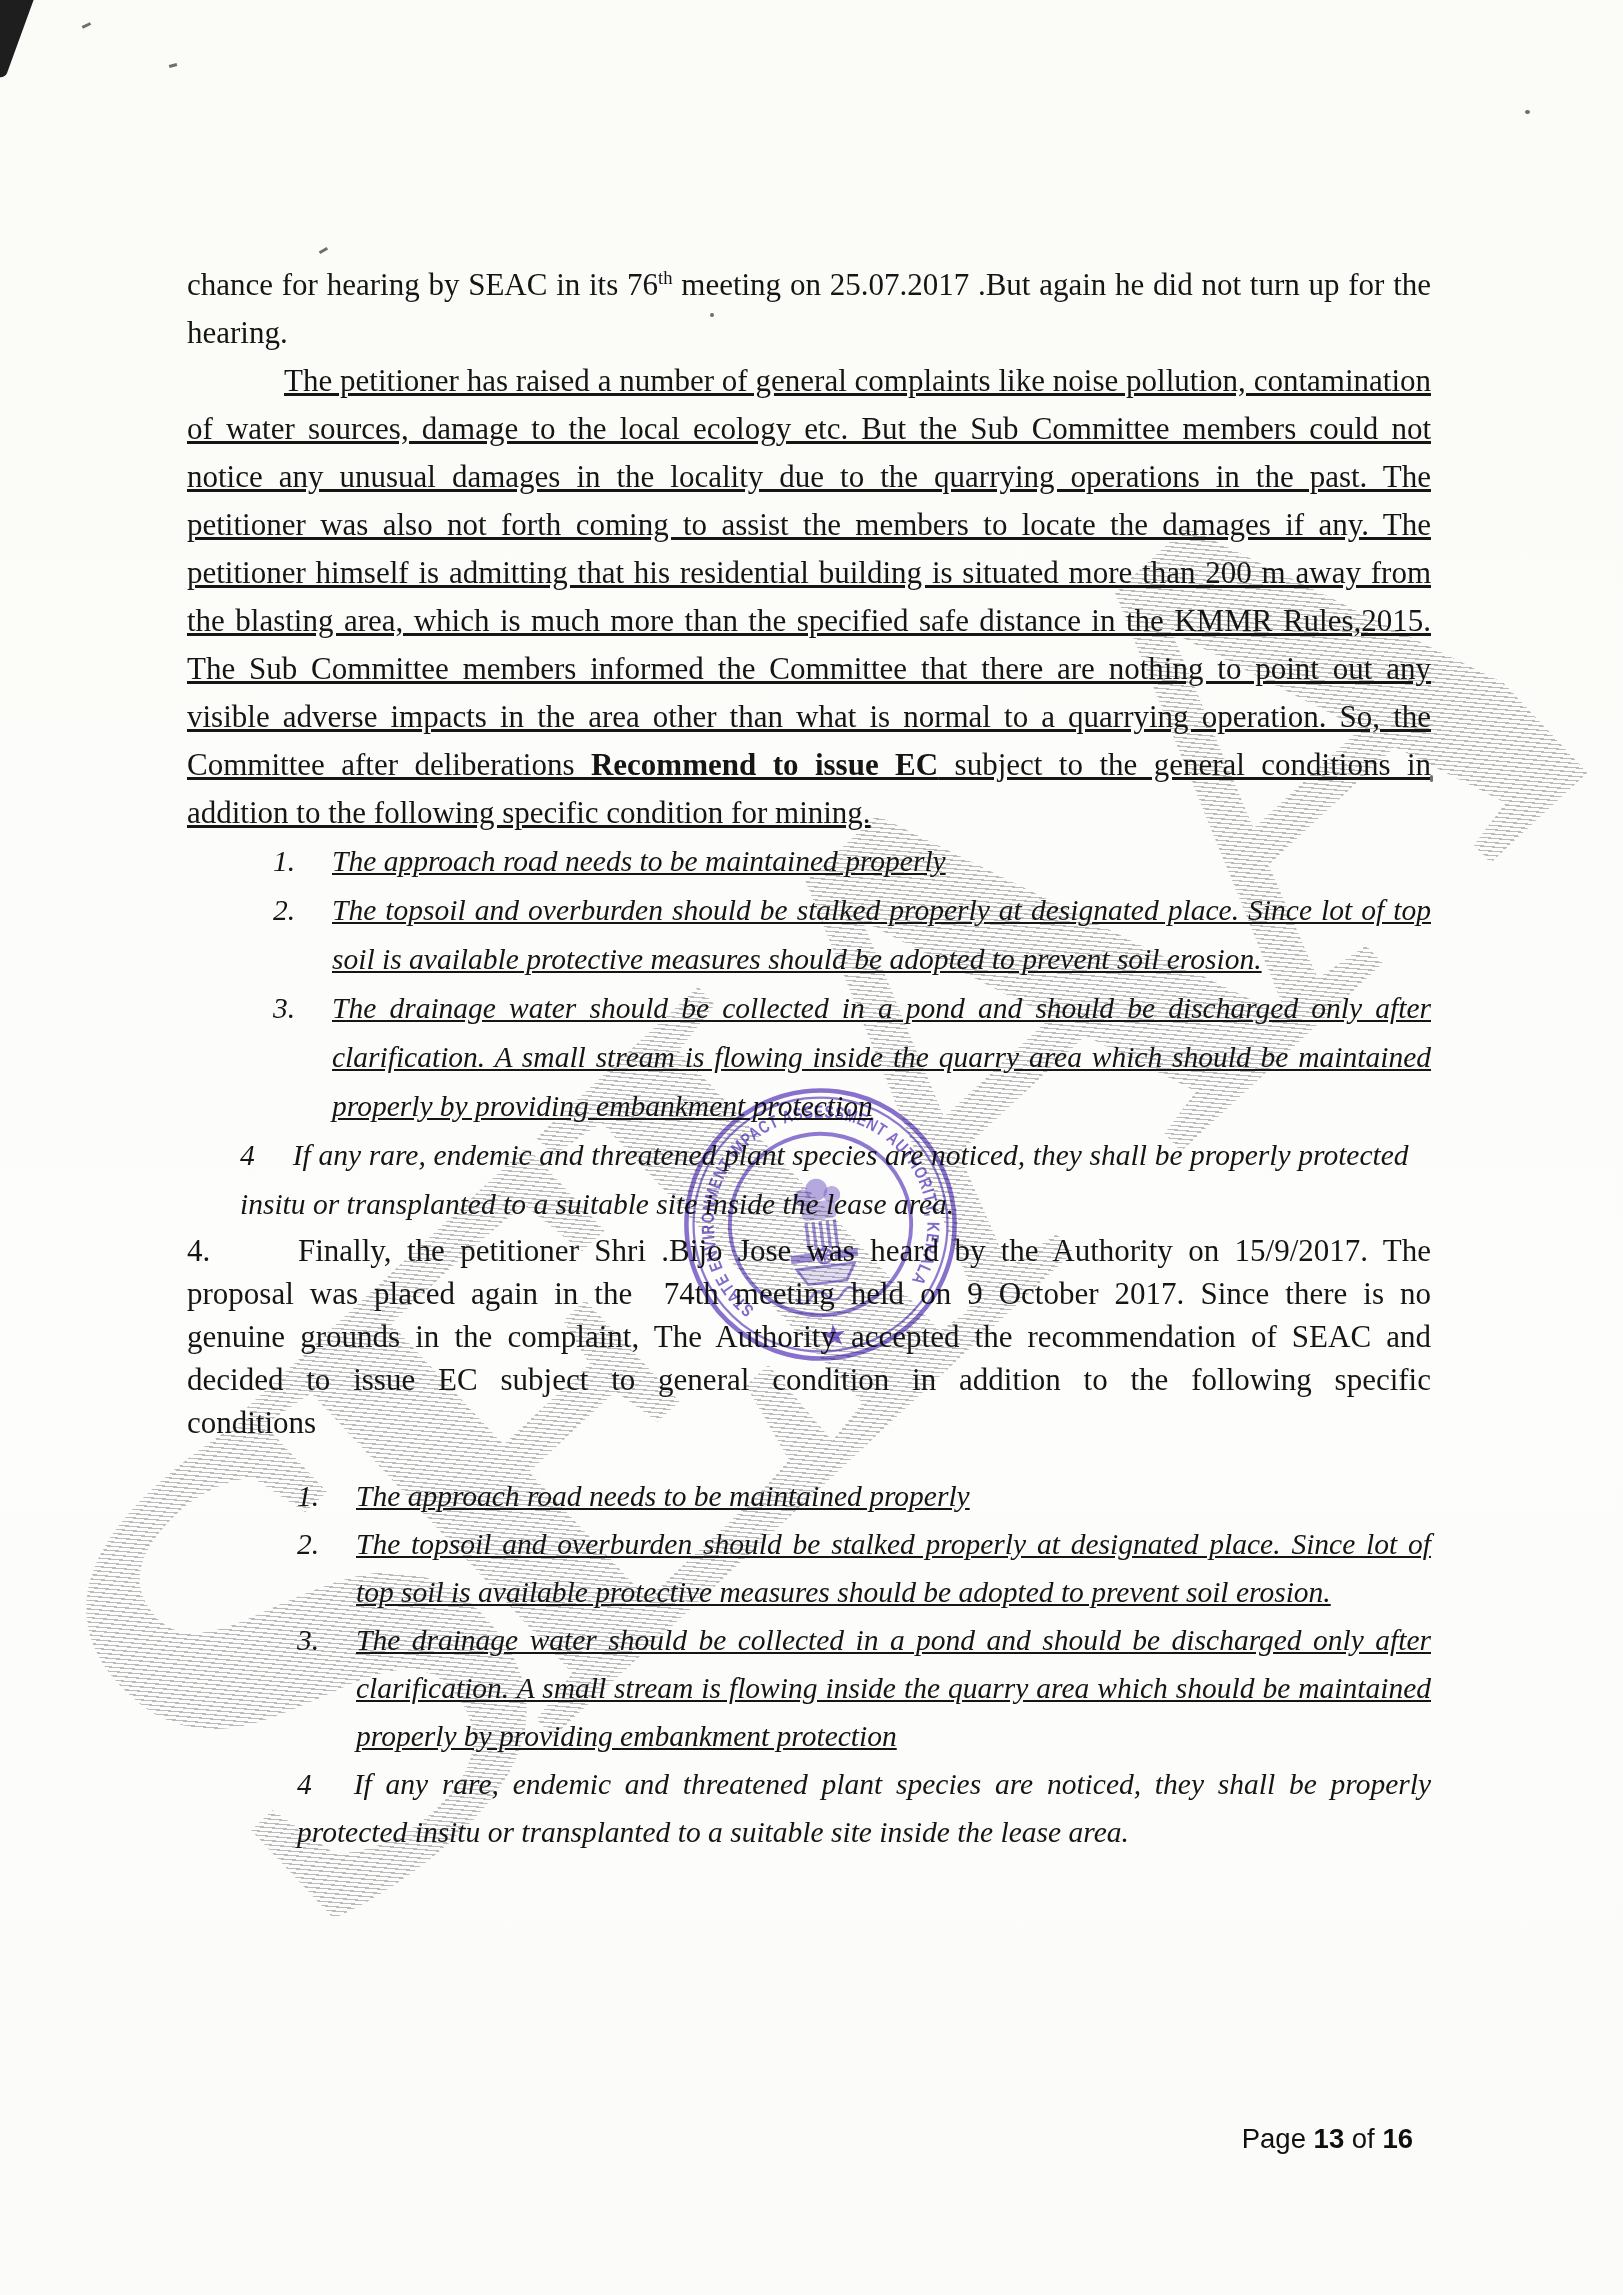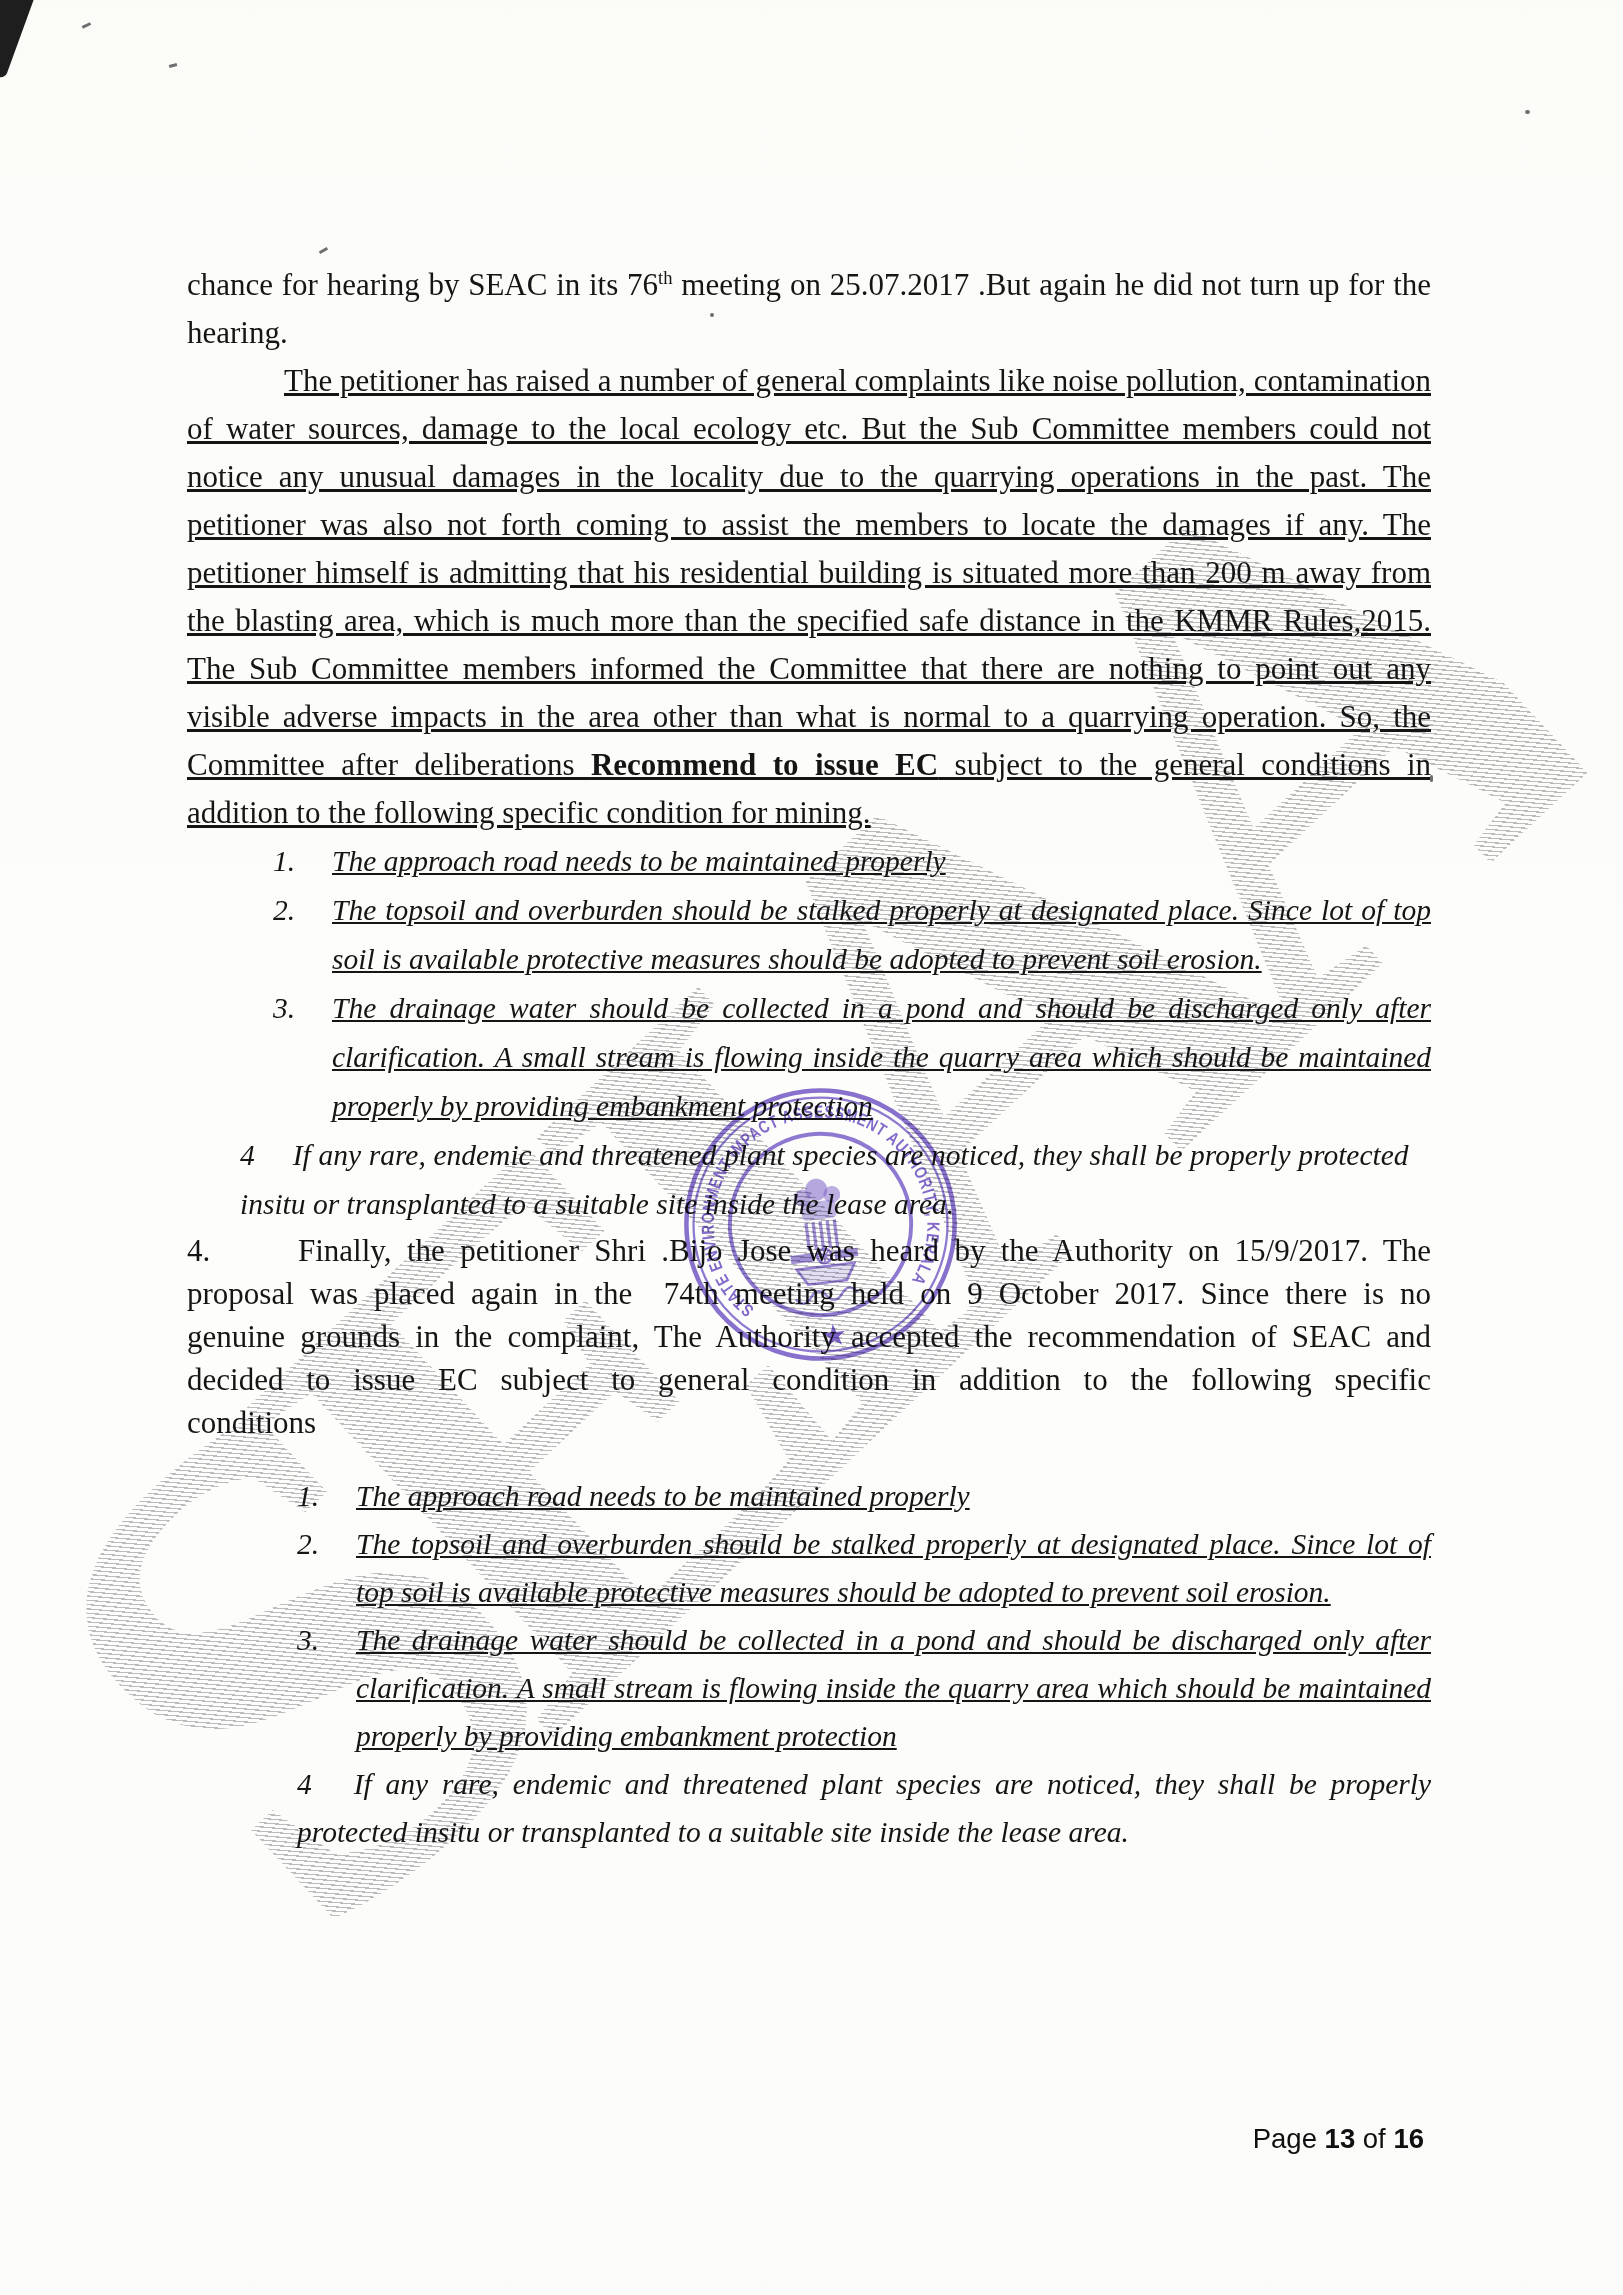--- a/index.html
+++ b/index.html
@@ -51,21 +51,21 @@
 
   
   .stamp {
     position:absolute; left:678px; top:1082px; width:285px; height:285px; z-index:3;
     transform:rotate(-7deg);
     mix-blend-mode:multiply; opacity:0.88;
   }
 
   
   .footer {
-    position:absolute; top:2125px; right:199px; z-index:2;
+    position:absolute; top:2125px; right:210px; z-index:2;
     font:400 27.5px/1 "Liberation Sans", sans-serif; color:#101010;
   }
   .footer .b { font-weight:700; }
 
   
   .artifact { position:absolute; background:#6e6e70; z-index:4; pointer-events:none; }
   .corner-mark {
     position:absolute; left:-18.3px; top:-23.6px; width:41px; height:99px;
     background:#1e1e1e; transform:rotate(20deg); border-radius:6.5px; z-index:4;
   }

